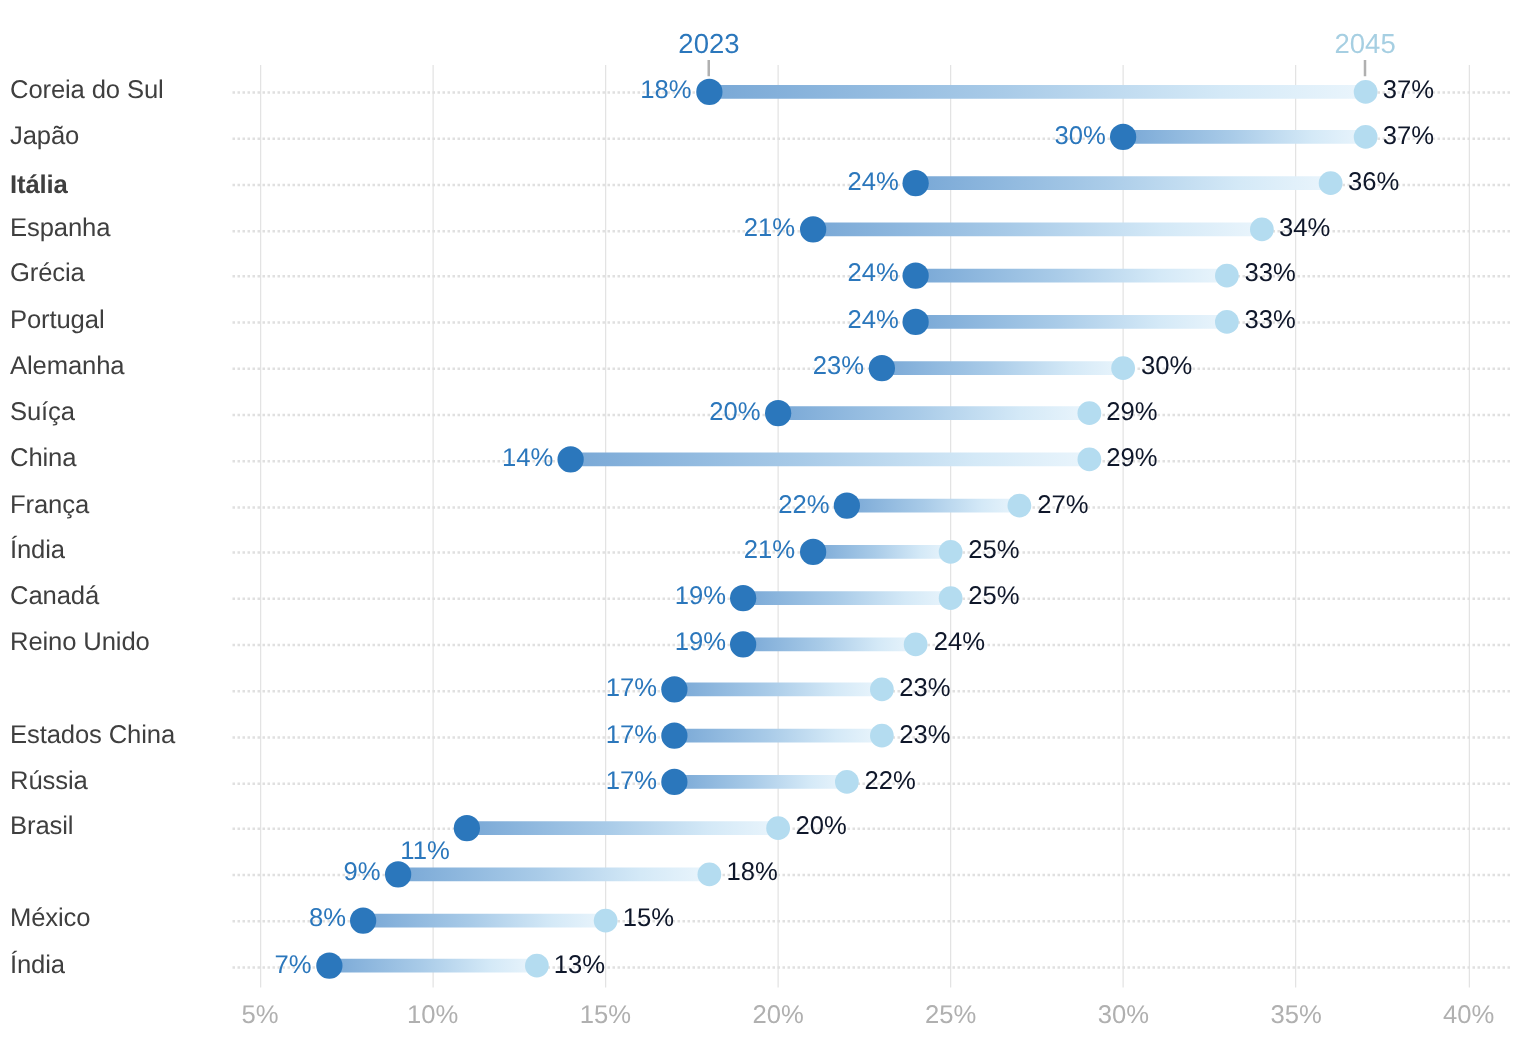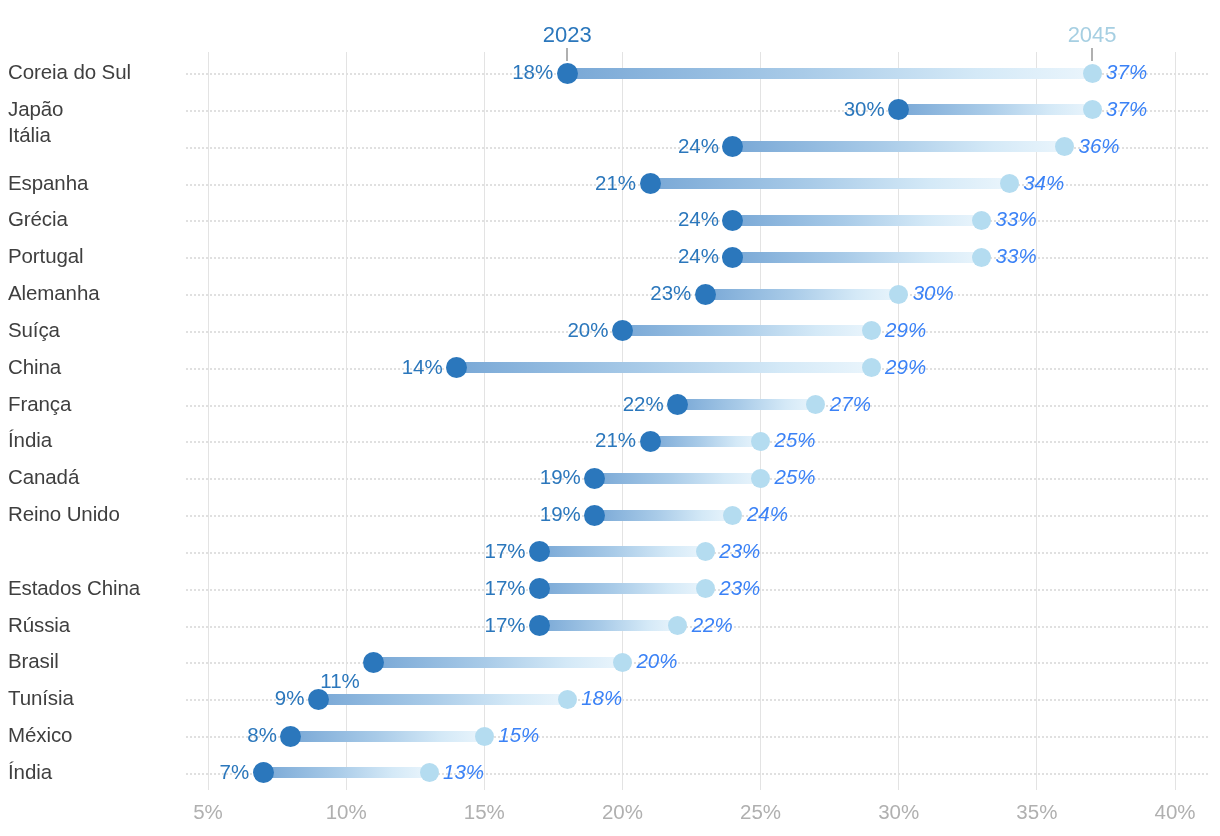--- a/index.html
+++ b/index.html
@@ -82,23 +82,22 @@
   .val {
     position: absolute;
     font-size: 20.5px;
     white-space: nowrap;
   }
   .val-start {
     color: #2b77bc;
     text-align: right;
   }
   .val-end {
-    color: #3b82f6;
+    color: #0f172a;
     text-align: left;
-    font-style: italic;
   }
 
   
   .year-label {
     position: absolute;
     top: 22px;
     font-size: 22px;
     white-space: nowrap;
     text-align: center;
   }
@@ -153,21 +152,21 @@
       <div class="val val-start" style="width: 120px; left: 433.171px; top: 60px;">18%</div>
       <div class="val val-end" style="left: 1106.11px; top: 60px;">37%</div>
       <div class="hguide" style="top: 109.84px;"></div>
       <div class="cat-label" style="top: 96.84px;">Japão</div>
       <div class="bar" style="left: 898.714px; width: 193.4px; top: 104.34px;"></div>
       <div class="dot dot-end" style="left: 1082.61px; top: 100.34px;"></div>
       <div class="dot dot-start" style="left: 888.214px; top: 99.34px;"></div>
       <div class="val val-start" style="width: 120px; left: 764.714px; top: 96.84px;">30%</div>
       <div class="val val-end" style="left: 1106.11px; top: 96.84px;">37%</div>
       <div class="hguide" style="top: 146.68px;"></div>
-      <div class="cat-label" style="top: 123px;">Itália</div>
+      <div class="cat-label" style="top: 136px; font-weight: bold;">Itália</div>
       <div class="bar" style="left: 732.943px; width: 331.543px; top: 141.18px;"></div>
       <div class="dot dot-end" style="left: 1054.99px; top: 137.18px;"></div>
       <div class="dot dot-start" style="left: 722.443px; top: 136.18px;"></div>
       <div class="val val-start" style="width: 120px; left: 598.943px; top: 133.68px;">24%</div>
       <div class="val val-end" style="left: 1078.49px; top: 133.68px;">36%</div>
       <div class="hguide" style="top: 183.52px;"></div>
       <div class="cat-label" style="top: 170.52px;">Espanha</div>
       <div class="bar" style="left: 650.057px; width: 359.171px; top: 178.02px;"></div>
       <div class="dot dot-end" style="left: 999.729px; top: 174.02px;"></div>
       <div class="dot dot-start" style="left: 639.557px; top: 173.02px;"></div>
@@ -257,21 +256,20 @@
       <div class="val val-start" style="width: 120px; left: 405.543px; top: 612.6px;">17%</div>
       <div class="val val-end" style="left: 691.686px; top: 612.6px;">22%</div>
       <div class="hguide" style="top: 662.44px;"></div>
       <div class="cat-label" style="top: 649.44px;">Brasil</div>
       <div class="bar" style="left: 373.771px; width: 248.657px; top: 656.94px;"></div>
       <div class="dot dot-end" style="left: 612.929px; top: 652.94px;"></div>
       <div class="dot dot-start" style="left: 363.271px; top: 651.94px;"></div>
       <div class="val val-start" style="width: 120px; left: 239.771px; top: 649.44px; margin-top: 20px;">11%</div>
       <div class="val val-end" style="left: 636.429px; top: 649.44px;">20%</div>
       <div class="hguide" style="top: 699.28px;"></div>
-      <div class="cat-label" style="top: 686.28px;">Tunísia</div>
       <div class="bar" style="left: 318.514px; width: 248.657px; top: 693.78px;"></div>
       <div class="dot dot-end" style="left: 557.671px; top: 689.78px;"></div>
       <div class="dot dot-start" style="left: 308.014px; top: 688.78px;"></div>
       <div class="val val-start" style="width: 120px; left: 184.514px; top: 686.28px;">9%</div>
       <div class="val val-end" style="left: 581.171px; top: 686.28px;">18%</div>
       <div class="hguide" style="top: 736.12px;"></div>
       <div class="cat-label" style="top: 723.12px;">México</div>
       <div class="bar" style="left: 290.886px; width: 193.4px; top: 730.62px;"></div>
       <div class="dot dot-end" style="left: 474.786px; top: 726.62px;"></div>
       <div class="dot dot-start" style="left: 280.386px; top: 725.62px;"></div>

